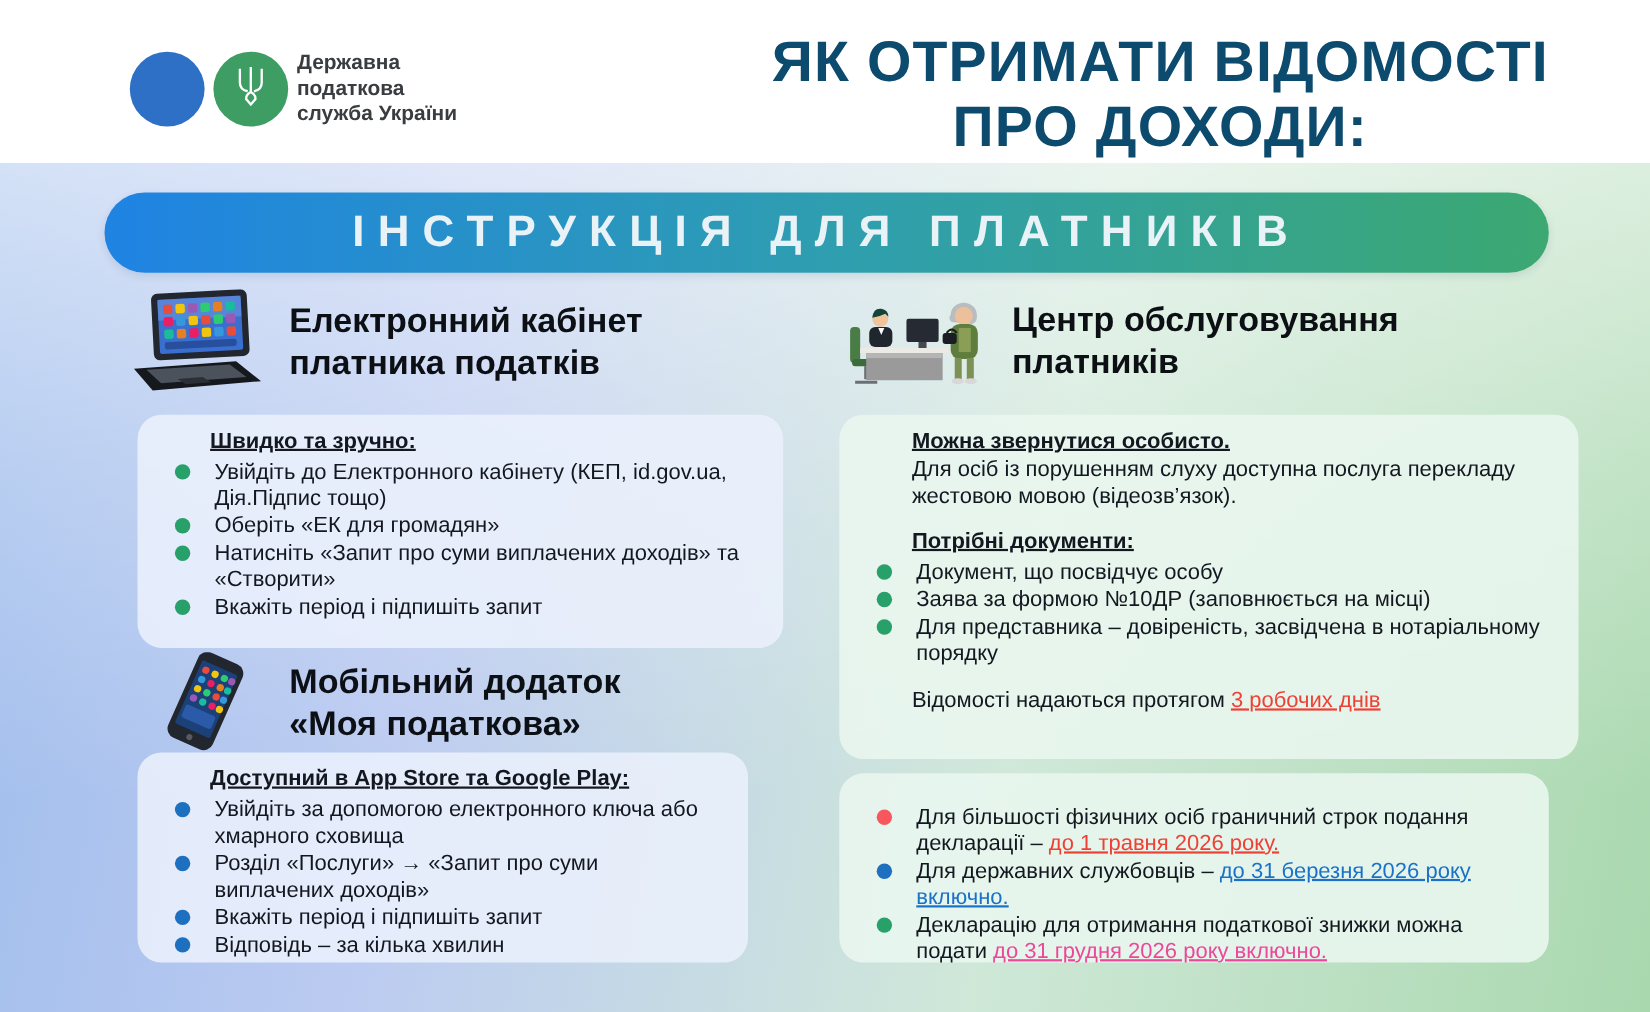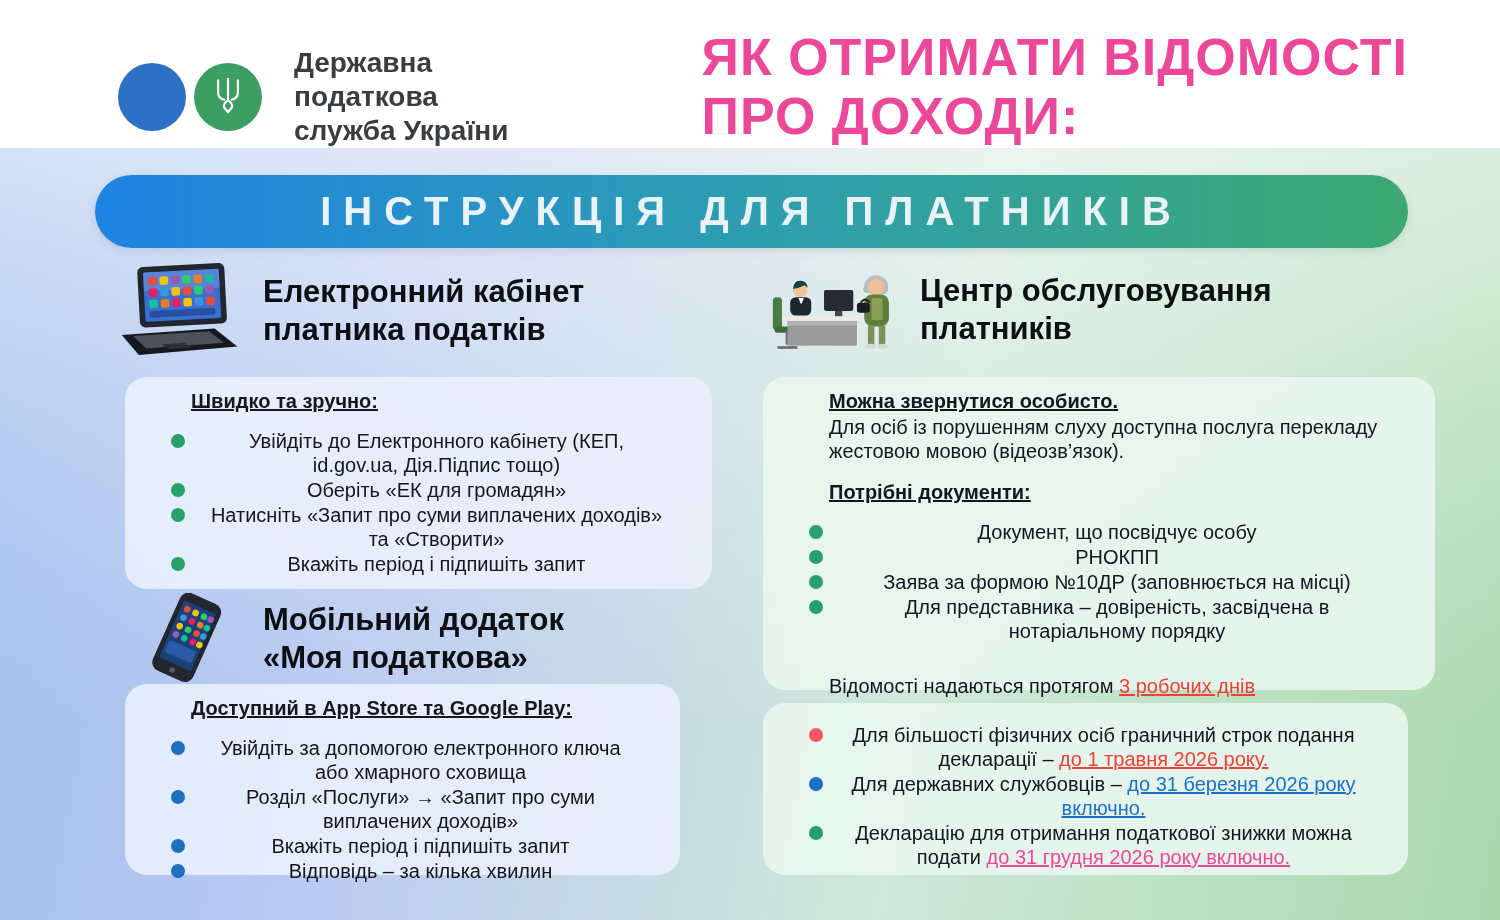--- a/index.html
+++ b/index.html
@@ -11,64 +11,64 @@
       background:
         linear-gradient(to bottom, rgba(255,255,255,0.55) 0%, rgba(255,255,255,0.25) 35%, rgba(255,255,255,0) 75%),
         linear-gradient(100deg,#9fbdec 0%,#bccbf1 28%,#cfe8d8 62%,#a9d8ae 100%);}
 
   
   .header{position:absolute;left:0;top:0;width:100%;height:148px;background:#fff;}
   .logo{position:absolute;left:118px;top:46px;display:flex;align-items:center;}
   .logo-circle{width:68px;height:68px;border-radius:50%;}
   .c-blue{background:#2e70c5;}
   .c-green{background:#3d9d62;margin-left:8px;display:flex;align-items:center;justify-content:center;}
-  .logo-text{margin-left:32px;font-size:28px;font-weight:700;color:#3a3d40;line-height:1.22;}
-  .main-title{position:absolute;right:92px;top:28px;margin:0;text-align:left;
-              font-size:52px;font-weight:700;color:#ec4899;line-height:1.14;letter-spacing:1px;}
+  .logo-text{margin-left:8px;font-size:19px;font-weight:700;color:#3a3d40;line-height:1.22;}
+  .main-title{position:absolute;right:92px;top:28px;margin:0;text-align:center;
+              font-size:52px;font-weight:700;color:#0c4a6e;line-height:1.14;letter-spacing:1px;}
 
   
   .banner{position:absolute;left:95px;top:175px;width:1313px;height:73px;border-radius:37px;
           background:linear-gradient(to right,#1f83e3 0%,#2f9fae 52%,#3ca872 100%);
           display:flex;align-items:center;justify-content:center;box-shadow:0 3px 8px rgba(30,60,90,0.12);}
   .banner-label{color:#e9f3f7;font-size:40px;font-weight:700;letter-spacing:12px;white-space:nowrap;text-align:center;}
 
   
   .section{position:absolute;display:flex;align-items:center;}
   .sec-icon{flex:0 0 auto;display:flex;align-items:center;justify-content:center;}
   .section-title{font-size:31px;font-weight:700;color:#0c0f14;line-height:1.22;margin-left:20px;}
 
   
   .card{position:absolute;border-radius:22px;box-sizing:border-box;
         padding:10px 30px 10px 22px;font-size:20px;color:#13171f;line-height:24px;}
   .card-blue{background:rgba(234,240,252,0.88);}
   .card-green{background:rgba(233,246,238,0.9);}
   .card h3{font-size:20px;font-weight:700;text-decoration:underline;margin:2px 0 2px 44px;}
   .plain-line{margin-left:44px;}
   .gap{height:15px;}
-  ul.blist{list-style:none;margin:16px;padding:0;text-align:center;}
+  ul.blist{list-style:none;margin:4px;padding:0;}
   ul.blist li{position:relative;padding-left:44px;margin:1px 0;}
   ul.blist li::before{content:"";position:absolute;left:8px;top:5px;width:14px;height:14px;
                       border-radius:50%;background:var(--dot,#27a06a);}
   .dots-green li{--dot:#27a06a;}
   .dots-blue li{--dot:#1d6fc0;}
   li.dot-red{--dot:#f8575f !important;}
   li.dot-blue{--dot:#1d6fc0 !important;}
   li.dot-green{--dot:#27a06a !important;}
   .hl{text-decoration:underline;}
   .hl-red{color:#ee4136;}
   .hl-blue{color:#1a72c8;}
   .hl-green{color:#ec4899;}
 
   #sec-ecab{left:118px;top:263px;}
   #card-ecab{left:125px;top:377px;width:587px;height:212px;}
   #sec-mobile{left:128px;top:593px;}
   #card-mobile{left:125px;top:684px;width:555px;height:191px;}
   #sec-center{left:770px;top:263px;align-items:center;}
   #card-center{left:763px;top:377px;width:672px;height:313px;}
-  #card-deadlines{left:763px;top:703px;width:645px;height:172px;padding-top:4px;}
+  #card-deadlines{left:763px;top:703px;width:645px;height:172px;padding-top:24px;}
 </style>
 </head>
 <body>
 
 <div class="page">
 
   <div class="bg"></div>
 
   <div class="header">
     <div class="logo">
@@ -230,21 +230,20 @@
     </div>
   </div>
 
   <div class="card card-green" id="card-center">
     <h3>Можна звернутися особисто.</h3>
     <div class="plain-line">Для осіб із порушенням слуху доступна послуга перекладу жестовою мовою (відеозв’язок).</div>
     <div class="gap"></div>
     <h3>Потрібні документи:</h3>
     <ul class="blist dots-green">
       <li>Документ, що посвідчує особу</li>
-      <li>РНОКПП</li>
       <li>Заява за формою №10ДР (заповнюється на місці)</li>
       <li>Для представника – довіреність, засвідчена в нотаріальному порядку</li>
     </ul>
     <div class="gap"></div>
     <div class="plain-line">
       <span>Відомості надаються протягом </span><span class="hl hl-red">3 робочих днів</span>
     </div>
   </div>
 
   <div class="card card-green" id="card-deadlines">

